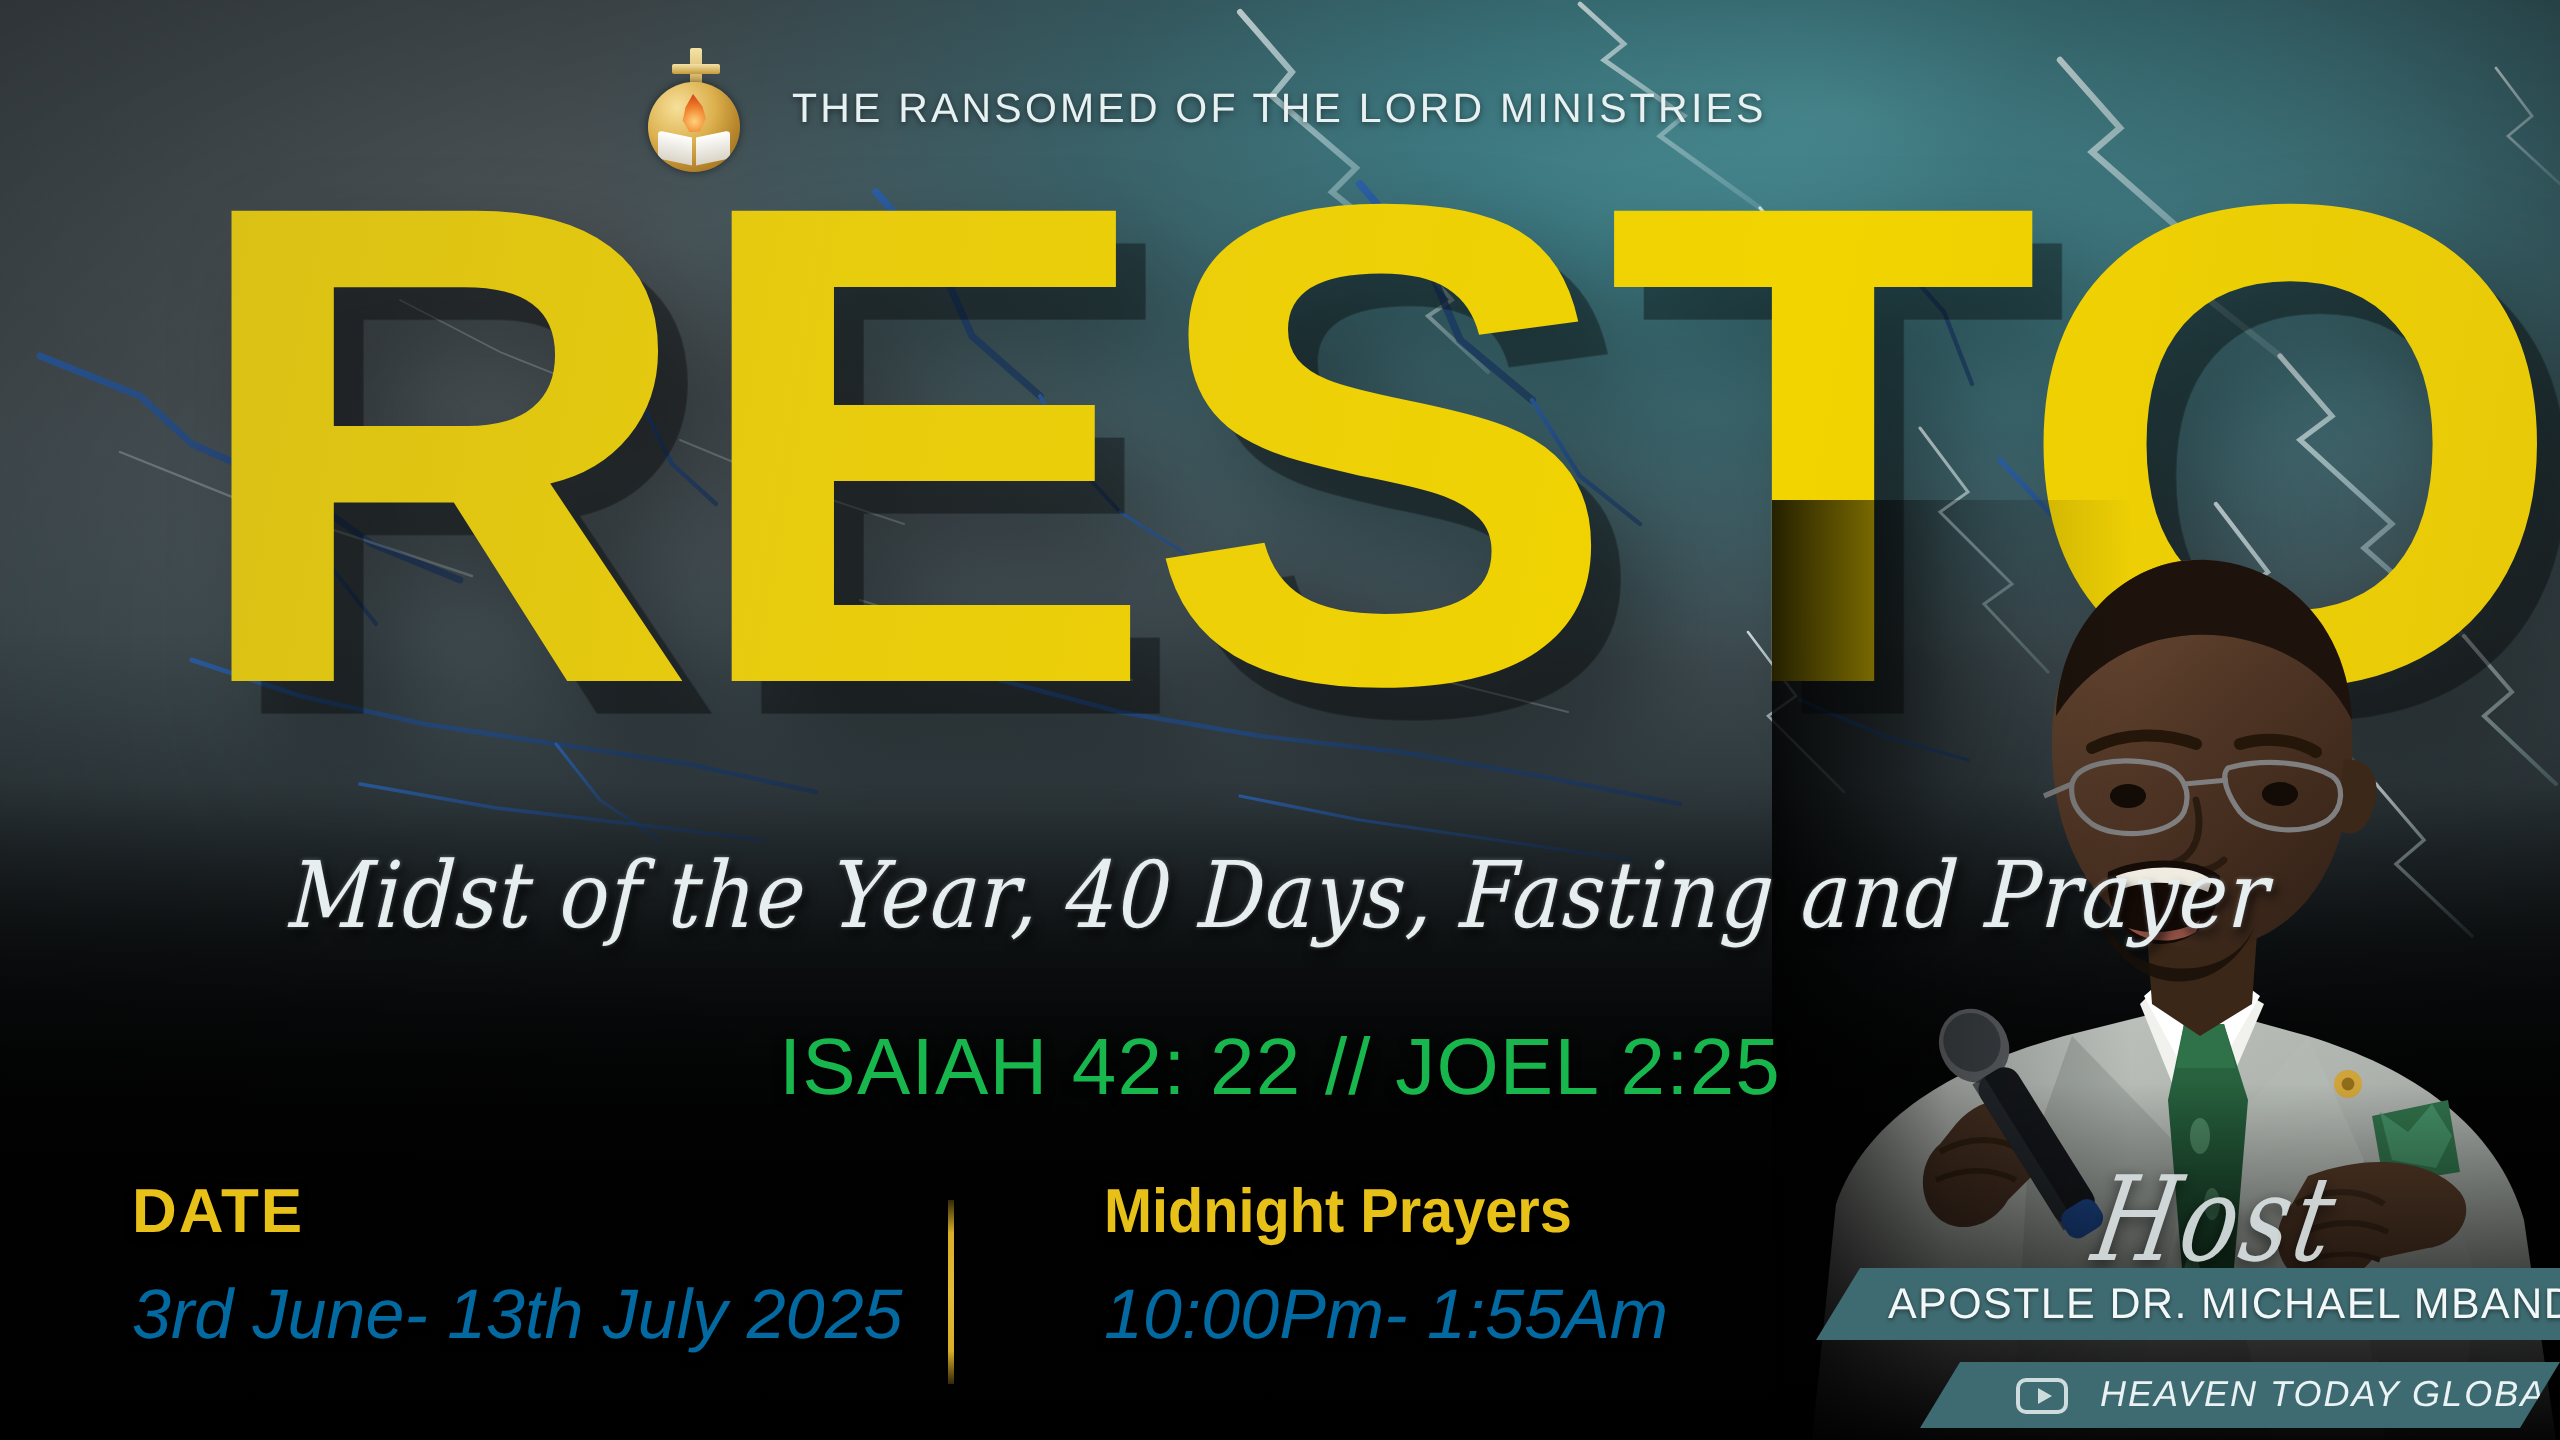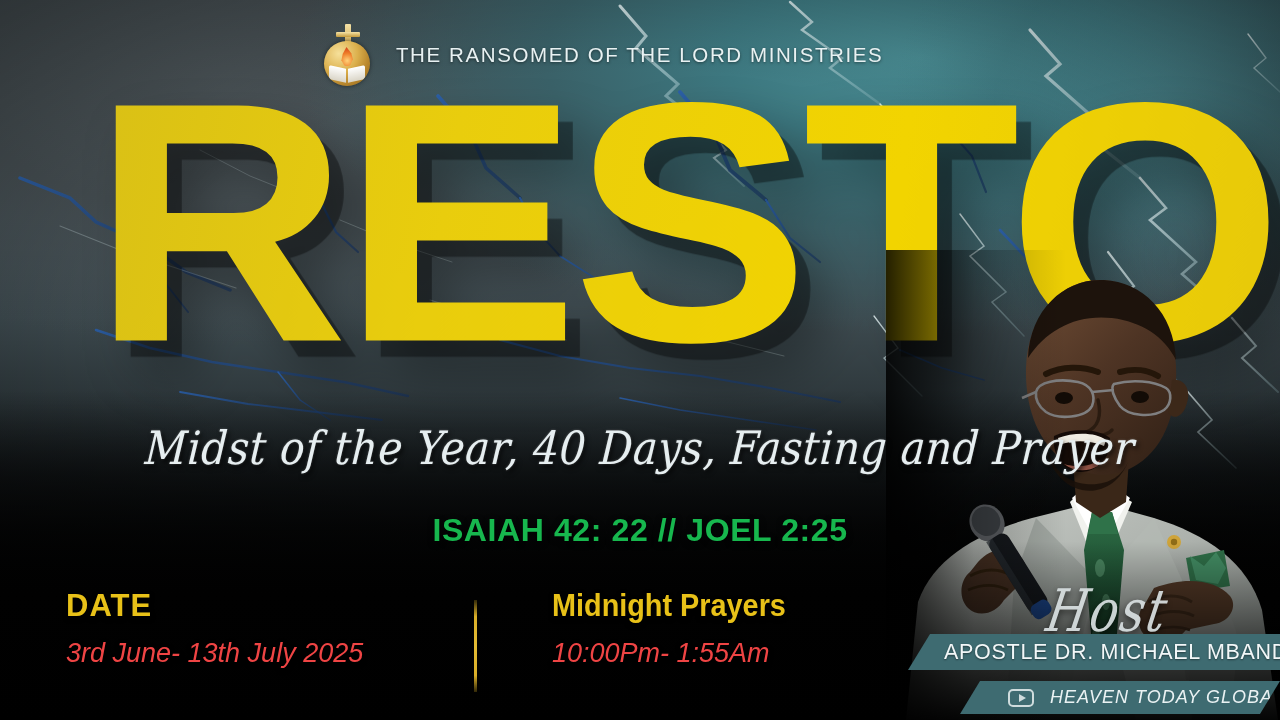--- a/index.html
+++ b/index.html
@@ -136,21 +136,21 @@
     letter-spacing:.5px;
     color:#e6eef0;
     text-shadow:2px 3px 5px rgba(0,0,0,.75), 0 0 2px rgba(255,255,255,.35);
     transform:scaleY(1.12) skewX(-4deg);
   }
 
   
   .scripture {
     position:absolute; left:0; right:0; top:512px;
     text-align:center; z-index:30;
-    font-size:32px; font-weight:700;
+    font-size:40px; font-weight:400;
     letter-spacing:.6px;
     color:#17b74e;
     text-shadow:0 2px 6px rgba(0,0,0,.8);
   }
 
   
   .info-row {
     position:absolute; left:0; top:588px; width:900px; height:120px;
     z-index:30;
     text-decoration:underline;
@@ -161,22 +161,22 @@
 
   .info-head {
     font-weight:700; color:#e8c118;
     text-shadow:0 2px 5px rgba(0,0,0,.8);
   }
   .col-date .info-head { font-size:31px; letter-spacing:1px; }
   .col-time .info-head { font-size:31px; letter-spacing:0; transform:scaleX(.93); transform-origin:left center; white-space:nowrap; }
 
   .info-value {
     margin-top:14px;
-    font-size:27px; font-style:italic; font-weight:400;
-    color:#ef4444; white-space:nowrap;
+    font-size:35px; font-style:italic; font-weight:400;
+    color:#0369a1; white-space:nowrap;
     text-shadow:0 2px 5px rgba(0,0,0,.85);
   }
 
   .divider {
     position:absolute; left:474px; top:12px;
     width:3px; height:92px;
     background:linear-gradient(180deg, rgba(200,160,30,.25) 0%, #d9ae28 18%, #e3bb34 50%, #d9ae28 82%, rgba(200,160,30,.25) 100%);
   }
 
   

